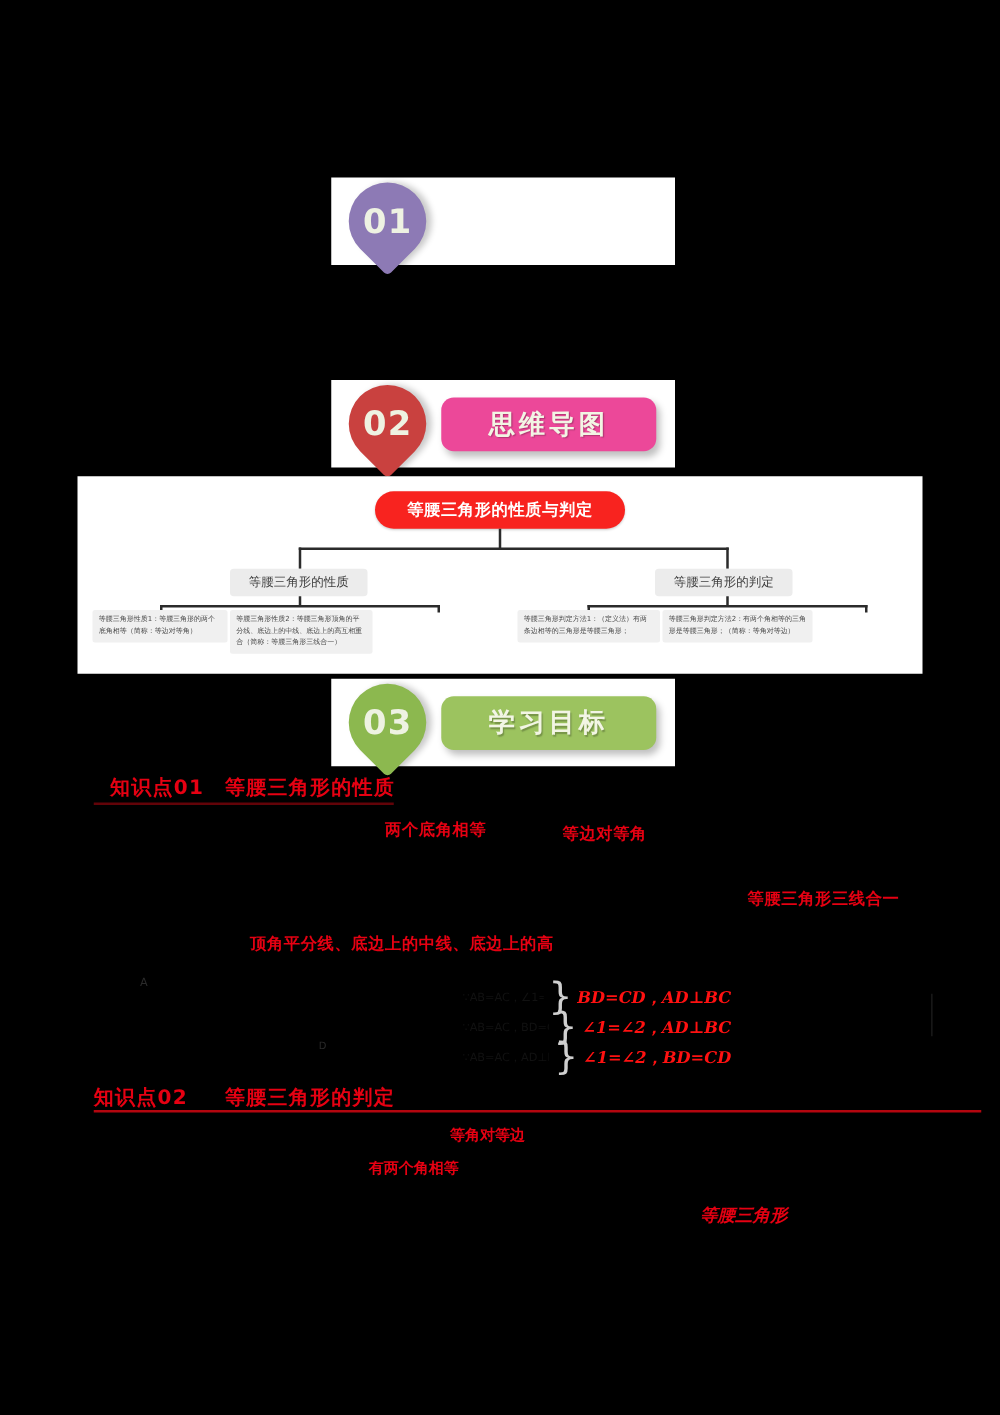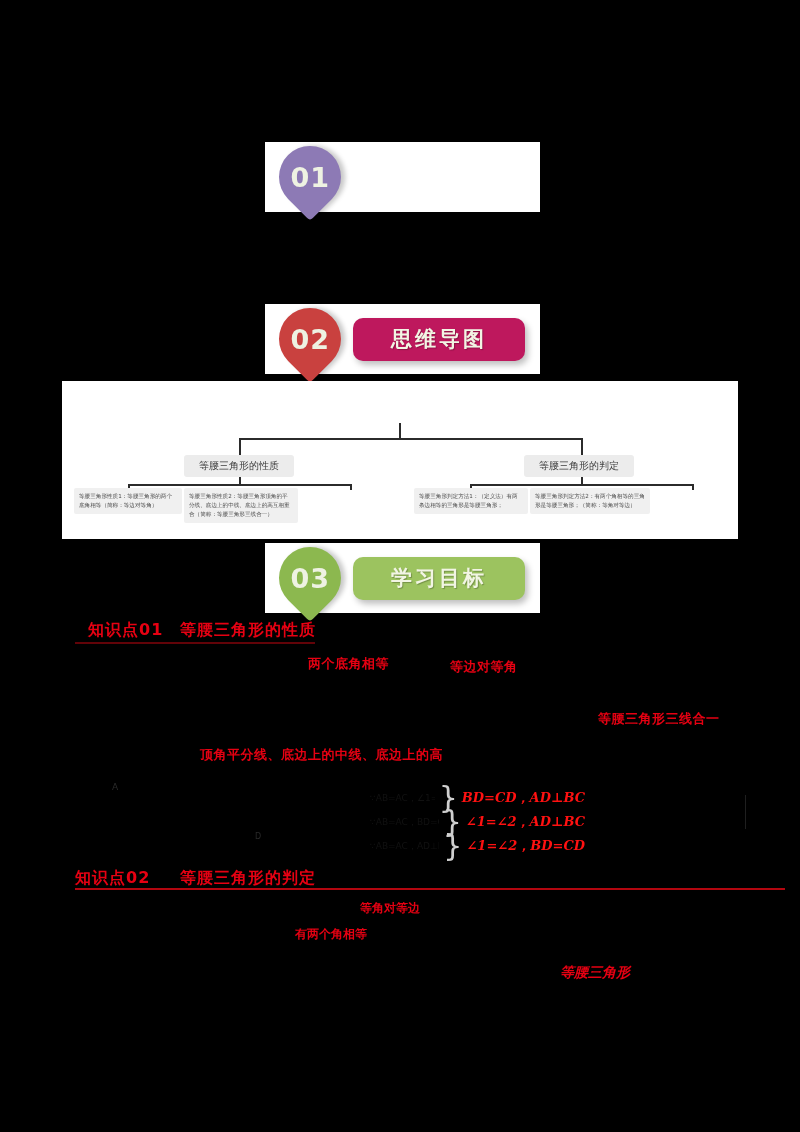--- a/index.html
+++ b/index.html
@@ -56,21 +56,21 @@
     font-size: 21px;
     font-weight: bold;
     letter-spacing: 3px;
     text-shadow: 1px 1px 1px rgba(0,0,0,0.25);
   }
 
   
   .v-purple .sec-badge { background: #8d7ab5; }
   .v-purple .sec-bar   { background: #8d7ab5; }
   .v-red .sec-badge    { background: #c9413f; }
-  .v-red .sec-bar      { background: #be185d; text-align: center; }
+  .v-red .sec-bar      { background: #ec4899; text-align: center; }
   .v-green .sec-badge  { background: #8cb84f; }
   .v-green .sec-bar    { background: #9cc35f; }
 
   
   #mindmap-panel {
     position: absolute;
     left: 62px;
     top: 381px;
     width: 676px;
     height: 158px;
@@ -217,20 +217,23 @@
   <div class="sec-badge" style="margin-left:14px;">
     <span>02</span>
   </div>
   <div class="sec-bar" style="width:172px; margin-left:12px;">
     <span>思维导图</span>
   </div>
 </div>
 
 <div id="mindmap-panel">
 
+  <div id="mm-root">
+    <span>等腰三角形的性质与判定</span>
+  </div>
 
   <div class="mm-line" style="left:337px; top:42px; width:2px; height:16px;"></div>
 
   <div class="mm-line" style="left:177px; top:57px; width:344px; height:2px;"></div>
   <div class="mm-line" style="left:177px; top:57px; width:2px; height:17px;"></div>
   <div class="mm-line" style="left:519px; top:57px; width:2px; height:17px;"></div>
 
   <div class="mm-node2" id="mm-left2">
     <span>等腰三角形的性质</span>
   </div>

